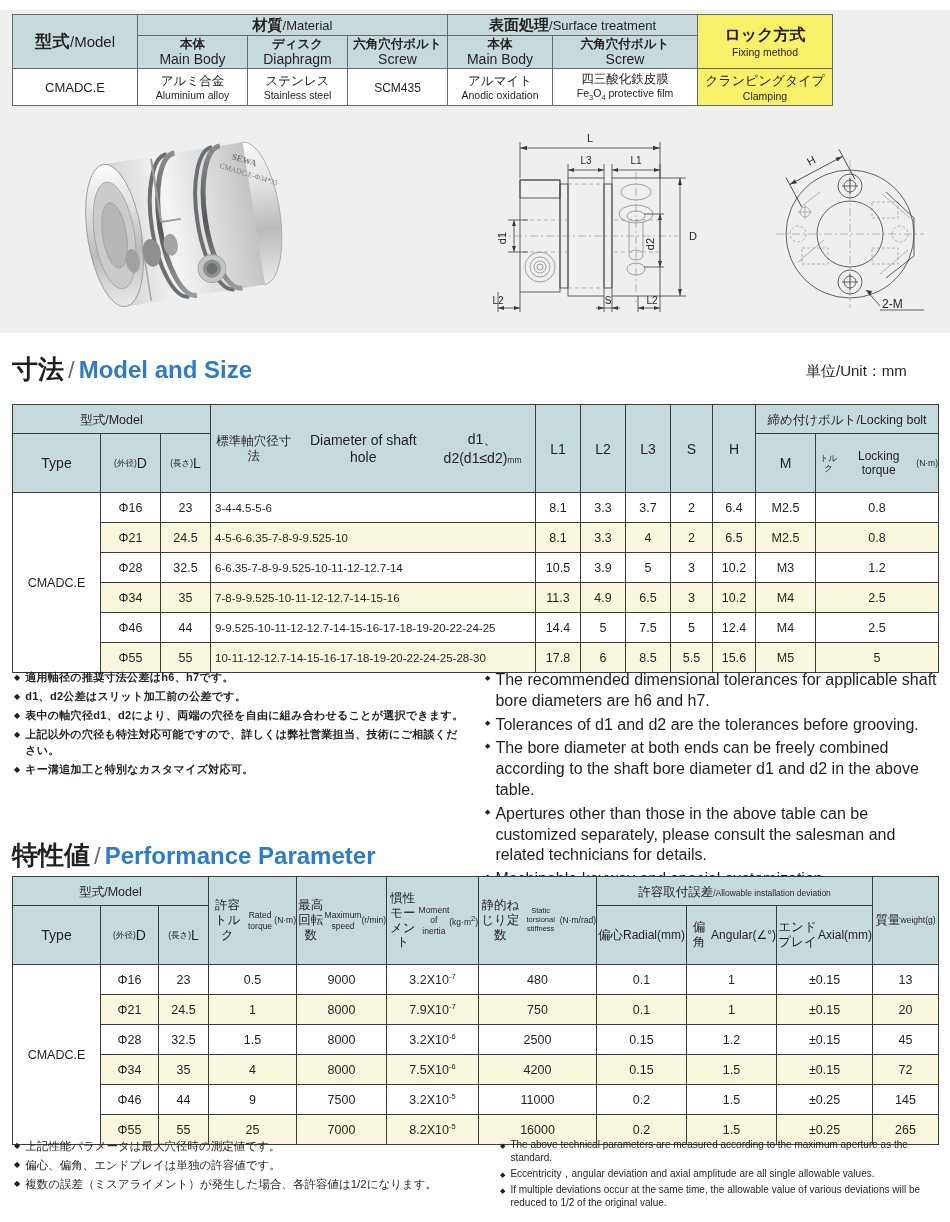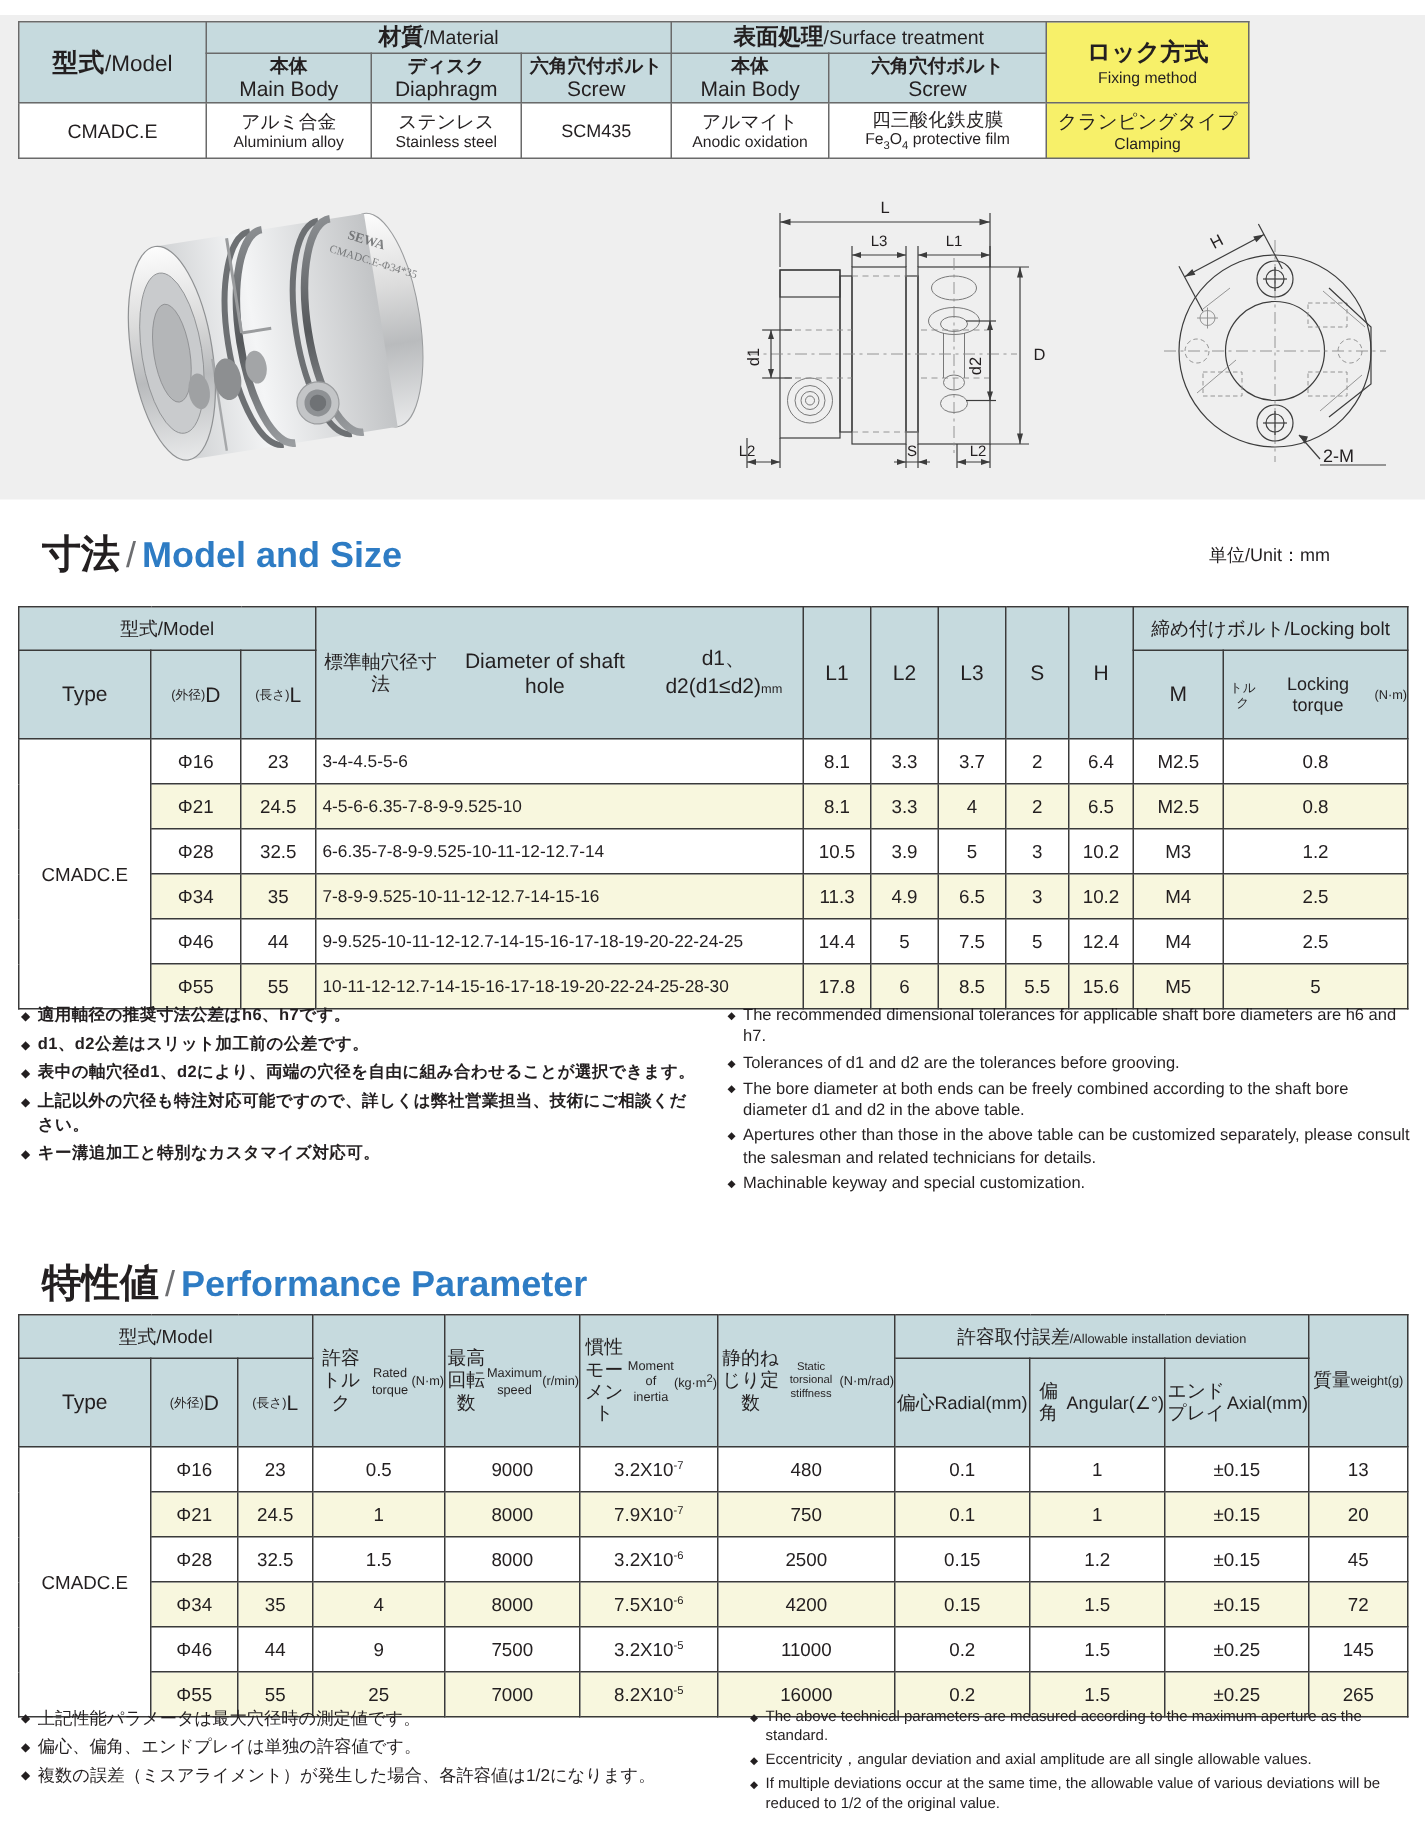--- a/index.html
+++ b/index.html
@@ -26,25 +26,25 @@
   .mdl{font-size:13px;}
   .yel-jp{font-size:16px;font-weight:bold;}
   .yel-jp2{font-size:13px;font-weight:normal;}
   .cellstack{display:flex;flex-direction:column;align-items:center;justify-content:center;}
 
   
   .photo{position:absolute;left:62px;top:132px;width:250px;height:188px;}
   .dwg{position:absolute;left:468px;top:122px;width:478px;height:200px;}
 
   
-  .sec{position:absolute;font-weight:bold;white-space:nowrap;margin-left:16px;}
+  .sec{position:absolute;font-weight:bold;white-space:nowrap;}
   .sec .sjp{font-size:26px;color:#231f20;}
   .sec .sl{font-size:24px;color:#6d6e71;font-weight:normal;padding:0 4px;}
   .sec .sen{font-size:24px;color:#2e7cc4;}
-  .unit{position:absolute;font-size:12px;white-space:nowrap;}
+  .unit{position:absolute;font-size:15px;white-space:nowrap;}
 
   
   .dt{table-layout:fixed;border-collapse:collapse;}
   .dt th,.dt td{border:1px solid #3a3a3a;text-align:center;vertical-align:middle;padding:0;}
   .dt th{background:#c6dade;font-weight:normal;}
   .dt td{background:#ffffff;font-size:12.5px;}
   .dt tr.alt td{background:#f8f7de;}
   .dt .lft{text-align:left;padding-left:4px;font-size:11.5px;}
   .hjp{font-size:12.5px;}
   .hen{font-size:12px;}
@@ -53,21 +53,21 @@
   .bigmid{font-size:14px;}
   .hcell{display:flex;flex-direction:row;align-items:center;justify-content:center;line-height:1.18;}
   sup{font-size:7.5px;vertical-align:super;}
   sub{font-size:7.5px;vertical-align:sub;}
 
   
   .notes{position:absolute;}
   .note-li{display:flex;align-items:flex-start;margin-bottom:3px;}
   .bullet{color:#231f20;margin-right:5px;line-height:1;flex:0 0 auto;}
   .note-jp{font-size:11px;line-height:1.45;letter-spacing:.3px;font-weight:bold;}
-  .note-en{font-size:11px;line-height:1.3;}
+  .note-en{font-size:16px;line-height:1.3;}
   .note-jp2{font-size:11.5px;line-height:1.4;}
   .note-en2{font-size:10px;line-height:1.3;}
 </style>
 </head>
 <body>
 
 <div class="banner"></div>
 <div class="white-strip"></div>
 
 <div class="mat-wrap">

